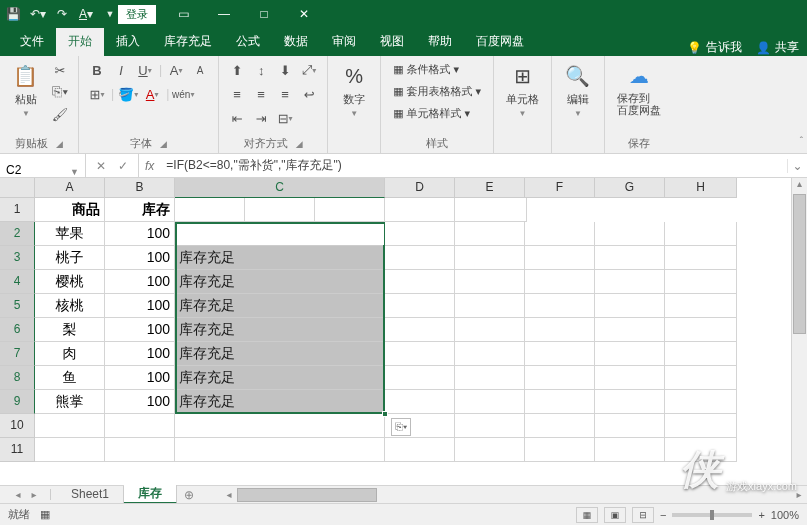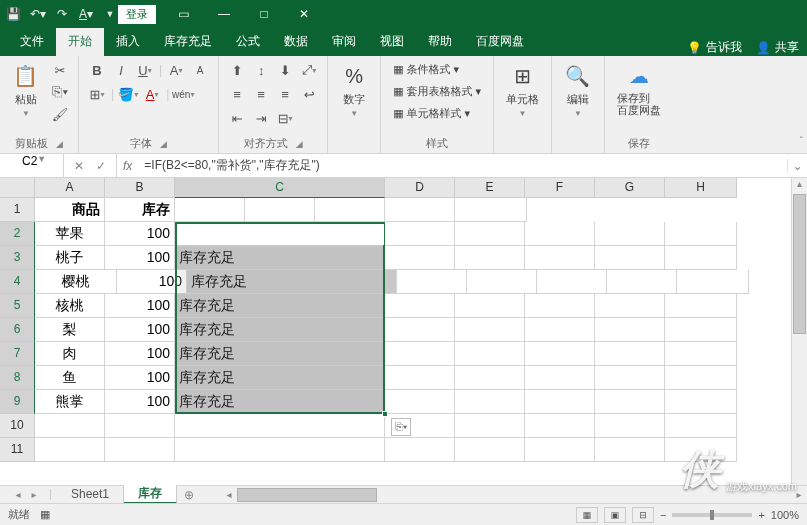--- a/index.html
+++ b/index.html
@@ -27,21 +27,21 @@
 .r-btn { padding: 2px 4px; display: flex; align-items: center; gap: 3px; font-size: 11px; color: #444; }
 .r-big { display: flex; flex-direction: column; align-items: center; gap: 2px; font-size: 11px; color: #444; padding: 2px 4px; }
 .r-big-icon { width: 28px; height: 28px; display: flex; align-items: center; justify-content: center; font-size: 20px; }
 .r-row { display: flex; gap: 4px; align-items: center; }
 .combo { border: 1px solid #c0c0c0; background: #fff; padding: 1px 14px 1px 4px; font-size: 11px; position: relative; color: #444; }
 .combo::after { content: "▾"; position: absolute; right: 2px; font-size: 9px; color: #888; }
 .icon-btn { width: 20px; height: 20px; display: flex; align-items: center; justify-content: center; border: 1px solid transparent; color: #555; font-size: 13px; }
 .dd::after { content: " ▾"; font-size: 8px; color: #888; }
 
 .name-formula { height: 24px; border-bottom: 1px solid #d4d4d4; display: flex; align-items: center; background: #fff; }
-.name-box { width: 64px; border-right: 1px solid #d4d4d4; padding: 0 22px; font-size: 12px; height: 100%; display: flex; align-items: flex-start; justify-content: space-between; }
+.name-box { width: 86px; border-right: 1px solid #d4d4d4; padding: 0 6px; font-size: 12px; height: 100%; display: flex; align-items: flex-end; justify-content: space-between; }
 .nb-dd { color: #888; font-size: 9px; }
 .formula-btns { display: flex; padding: 0 4px; border-right: 1px solid #d4d4d4; height: 100%; align-items: center; }
 .fb { width: 22px; text-align: center; color: #888; font-size: 12px; }
 .fx { font-style: italic; color: #777; font-size: 12px; padding: 0 6px; }
 .formula-input { flex: 1; padding: 0 6px; font-size: 12px; color: #444; }
 .formula-expand { width: 20px; text-align: center; color: #888; border-left: 1px solid #e4e4e4; }
 
 .grid-wrap { position: relative; background: #fff; }
 .select-all { position: absolute; left: 0; top: 0; width: 35px; height: 20px; background: #e6e6e6; border-right: 1px solid #ccc; border-bottom: 1px solid #ccc; }
 .col-headers { position: absolute; left: 35px; top: 0; height: 20px; display: flex; }
@@ -337,21 +337,21 @@
         <div class="cell" style="width: 70px; text-align: center;">桃子</div>
         <div class="cell num-cell" style="width: 70px;">100</div>
         <div class="cell" style="width: 210px; background: rgb(200, 200, 200);">库存充足</div>
         <div class="cell" style="width: 70px;"></div>
         <div class="cell" style="width: 70px;"></div>
         <div class="cell" style="width: 70px;"></div>
         <div class="cell" style="width: 70px;"></div>
         <div class="cell" style="width: 72px;"></div>
       </div>
       <div class="cell-row">
-        <div class="cell" style="width: 82px; text-align: center;">樱桃</div>
+        <div class="cell" style="width: 70px; text-align: center;">樱桃</div>
         <div class="cell num-cell" style="width: 70px;">100</div>
         <div class="cell" style="width: 210px; background: rgb(200, 200, 200);">库存充足</div>
         <div class="cell" style="width: 70px;"></div>
         <div class="cell" style="width: 70px;"></div>
         <div class="cell" style="width: 70px;"></div>
         <div class="cell" style="width: 70px;"></div>
         <div class="cell" style="width: 72px;"></div>
       </div>
       <div class="cell-row">
         <div class="cell" style="width: 70px; text-align: center;">核桃</div>

